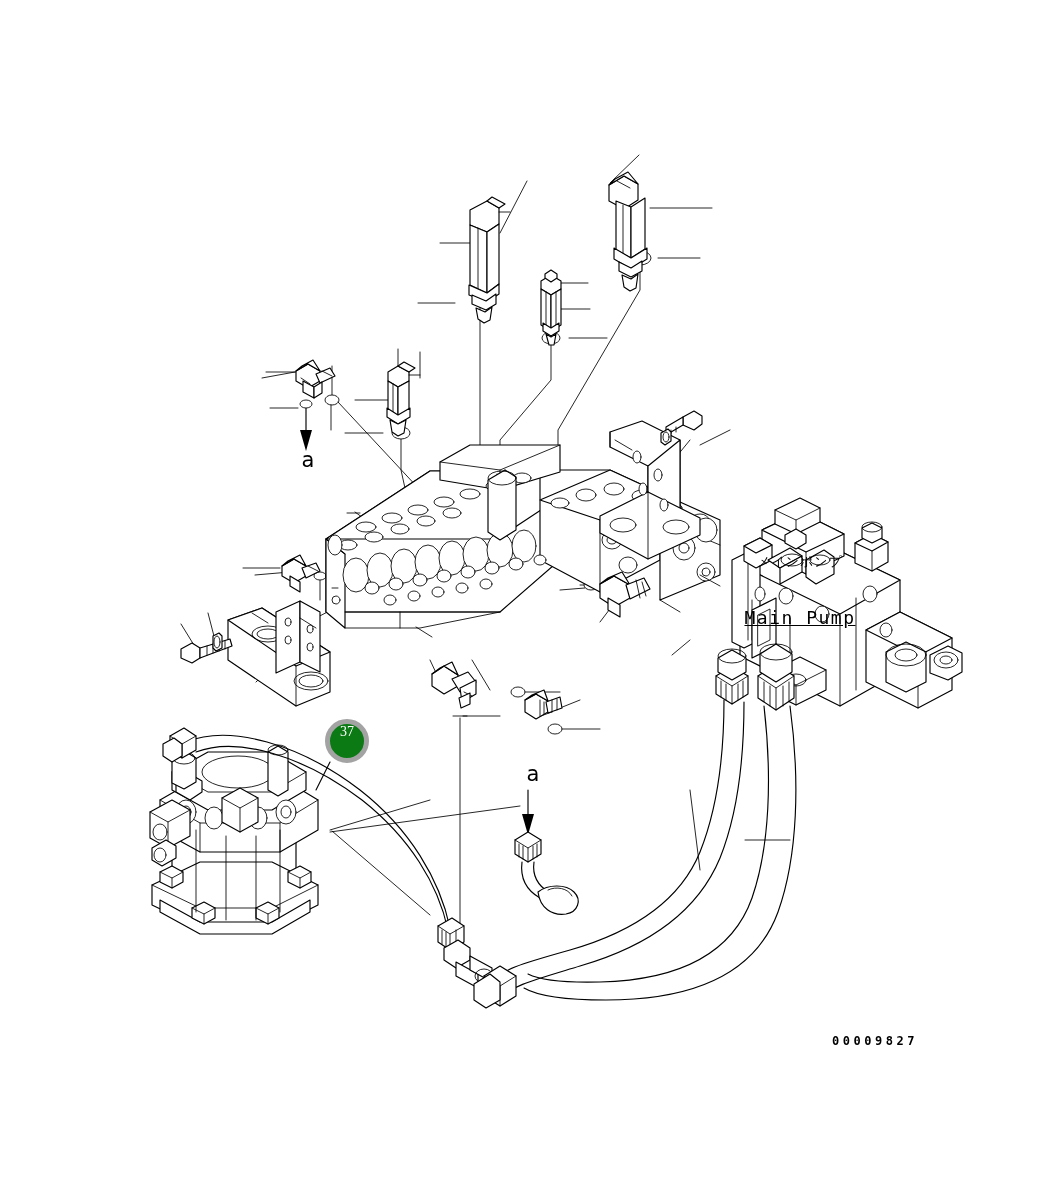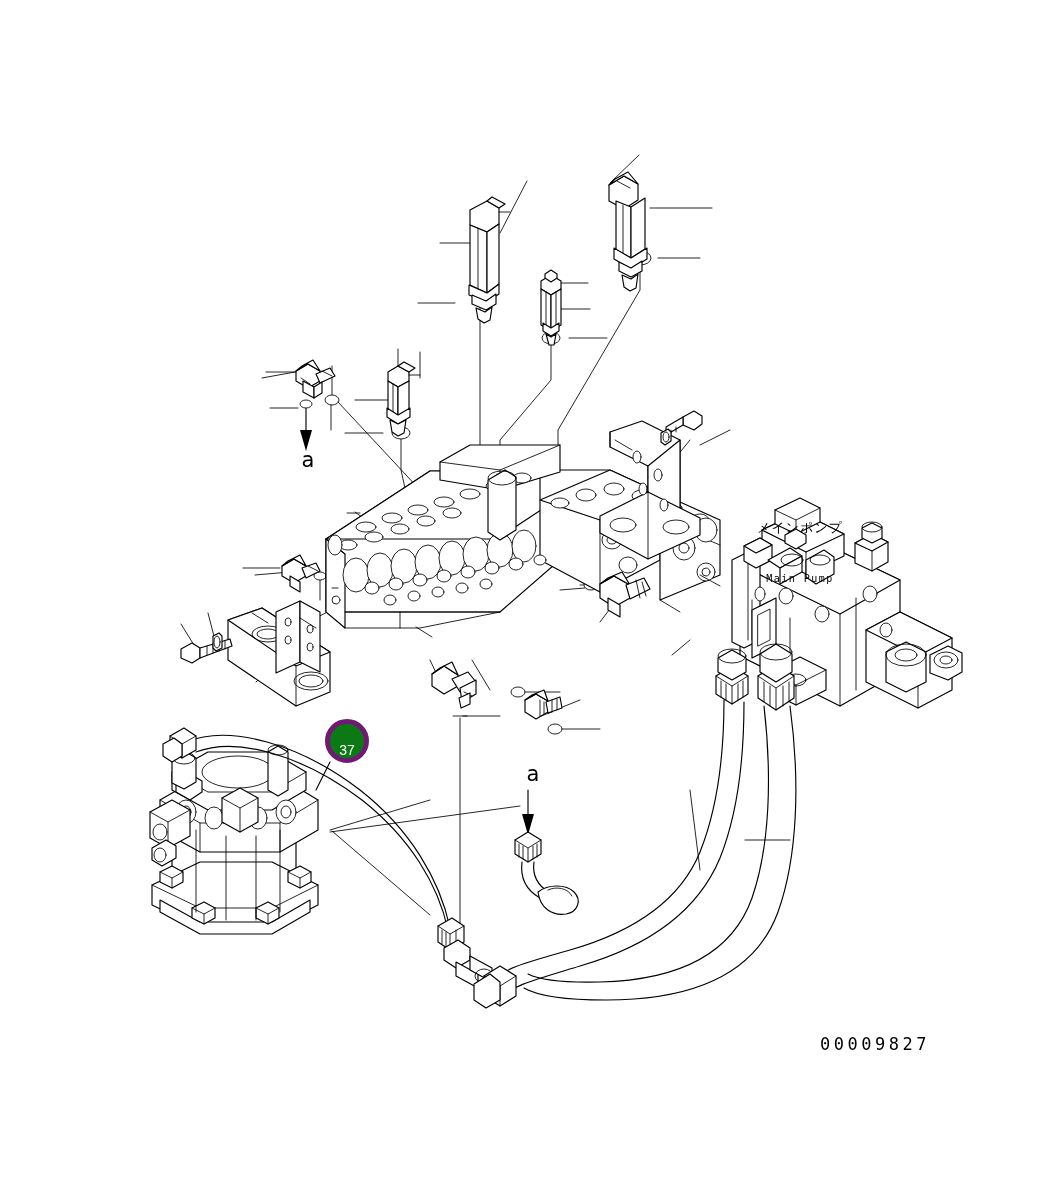--- a/index.html
+++ b/index.html
@@ -28,62 +28,65 @@
     position: absolute;
     text-align: center;
     white-space: pre;
     color: #000;
     line-height: 1.18;
   }
   .lbl-jp {
     font-family: "DejaVu Sans", sans-serif;
     font-size: 13px;
     letter-spacing: 1px;
+    margin-top: 34px;
   }
   .lbl-en {
     font-family: "DejaVu Sans Mono", monospace;
-    font-size: 10px;
+    font-size: 18px;
     letter-spacing: 1.5px;
+    text-decoration: underline;
   }
   #main-pump-label { left: 700px; top: 482px; width: 200px; }
   #swing-motor-label { left: 118px; top: 952px; width: 220px; }
   #drawing-number {
     position: absolute;
     left: 790px; top: 1034px;
     width: 170px;
     text-align: center;
     font-family: "DejaVu Sans Mono", monospace;
-    font-size: 17px;
+    font-size: 12px;
     letter-spacing: 3.5px;
     color: #000;
+    font-weight: bold;
   }
   .sect-mark {
     position: absolute;
     font-family: "DejaVu Sans", sans-serif;
     font-size: 21px;
     color: #000;
     text-align: center;
     width: 24px;
   }
   #section-a-left { left: 296px; top: 448px; }
   #section-a-right { left: 521px; top: 762px; }
 
   #callout-37 {
     position: absolute;
     left: 325px; top: 719px;
     width: 44px; height: 44px;
     border-radius: 50%;
     background: #0b7a15;
-    border: 5px solid #701a75;
+    border: 5px solid #a3a3a3;
     box-sizing: border-box;
     display: flex;
-    align-items: flex-end;
+    align-items: flex-start;
     justify-content: center;
     color: #ffffff;
-    font-family: Liberation Sans, sans-serif;
+    font-family: Liberation Serif, serif;
     font-size: 14px;
     font-weight: normal;
     cursor: pointer;
   }
 </style>
 </head>
 <body>
 
 <div id="page">
 

